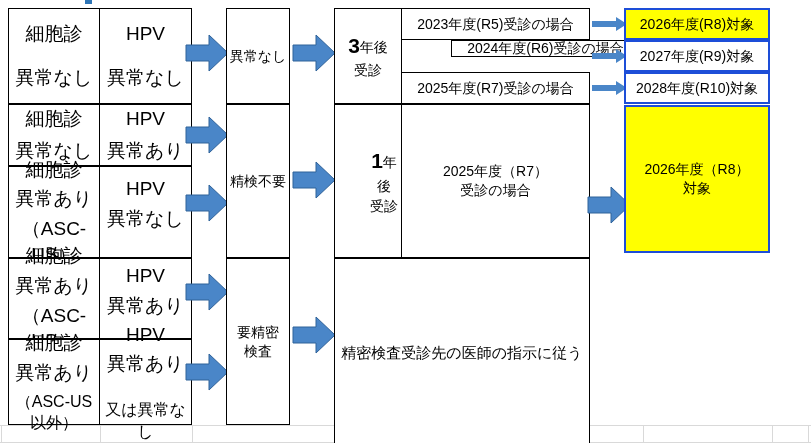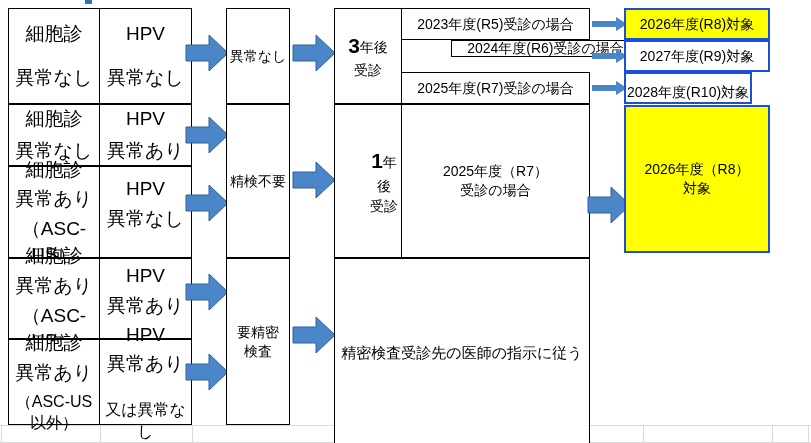--- a/index.html
+++ b/index.html
@@ -241,21 +241,21 @@
       <polygon points="1,12 24,12 24,2 43,20 24,38 24,28 1,28" fill="#4a86c8" stroke="#2f6299" stroke-width="1"></polygon>
     </svg>
   </div>
 
   <div class="box thick yellow" style="left:624px;top:8px;width:146px;height:32px;">
     <span class="cell-txt r-txt">2026年度(R8)対象</span>
   </div>
   <div class="box thick" style="left:624px;top:40px;width:146px;height:32px;">
     <span class="cell-txt r-txt">2027年度(R9)対象</span>
   </div>
-  <div class="box thick" style="left:624px;top:72px;width:128px;height:32px;align-items:flex-end;">
+  <div class="box thick" style="left:624px;top:72px;width:146px;height:32px;">
     <span class="cell-txt r-txt">2028年度(R10)対象</span>
   </div>
 
   <div class="box thick yellow" style="left:624px;top:105px;width:146px;height:148px;">
     <div>
       <span class="cell-txt r-txt">2026年度（R8）</span>
       <span class="cell-txt r-txt">対象</span>
     </div>
   </div>
 

